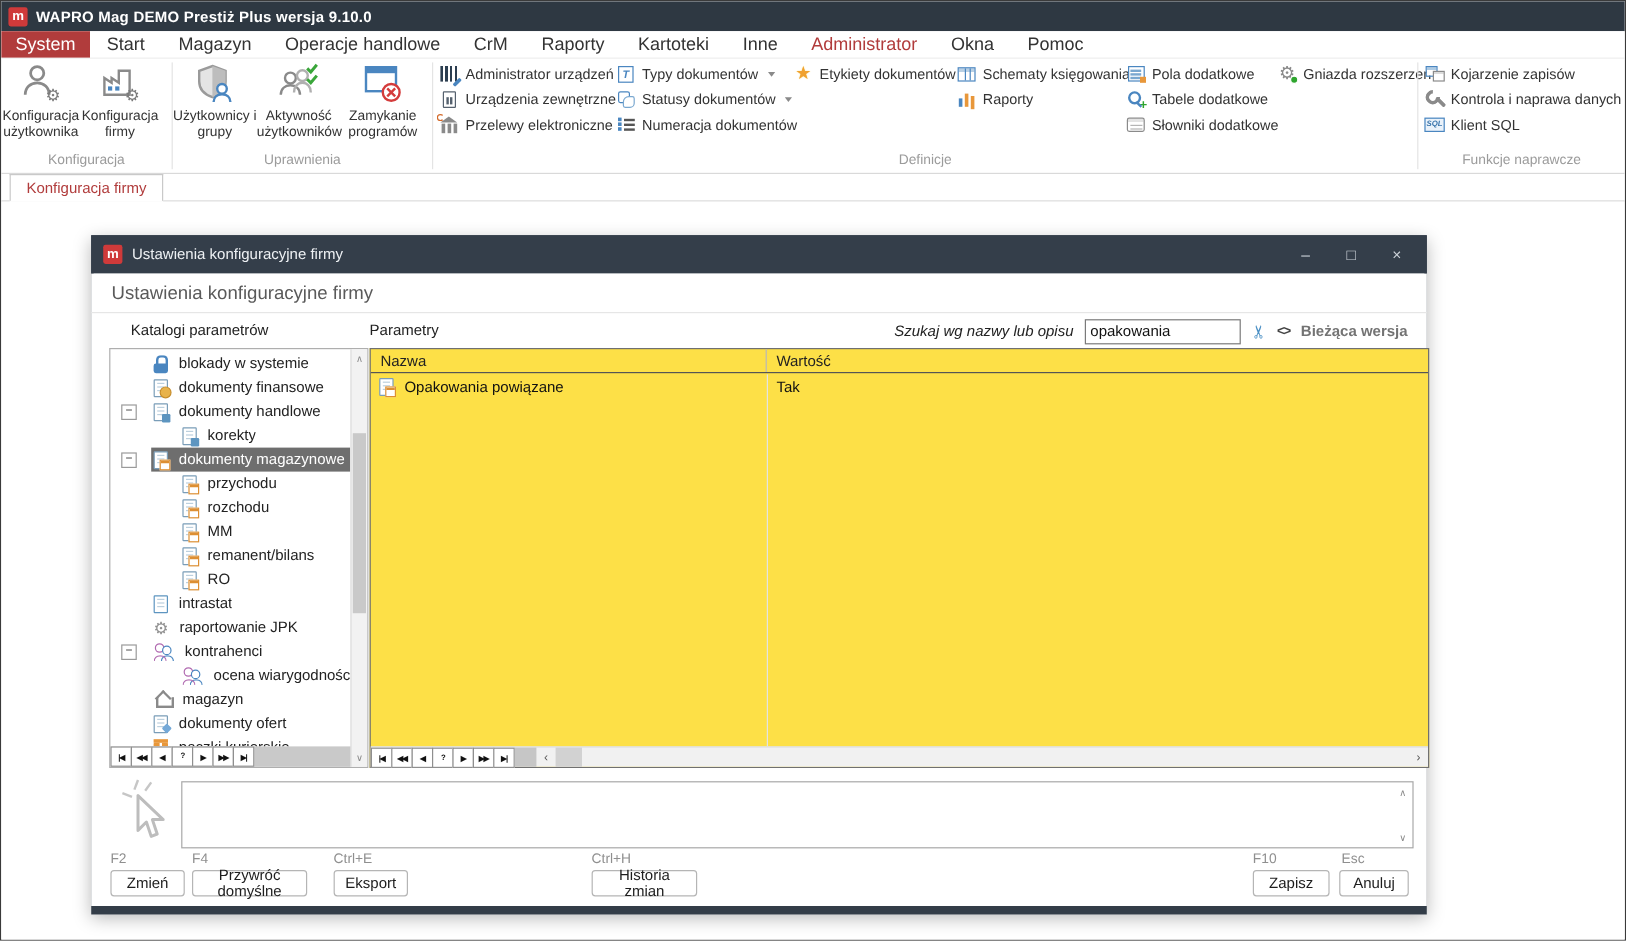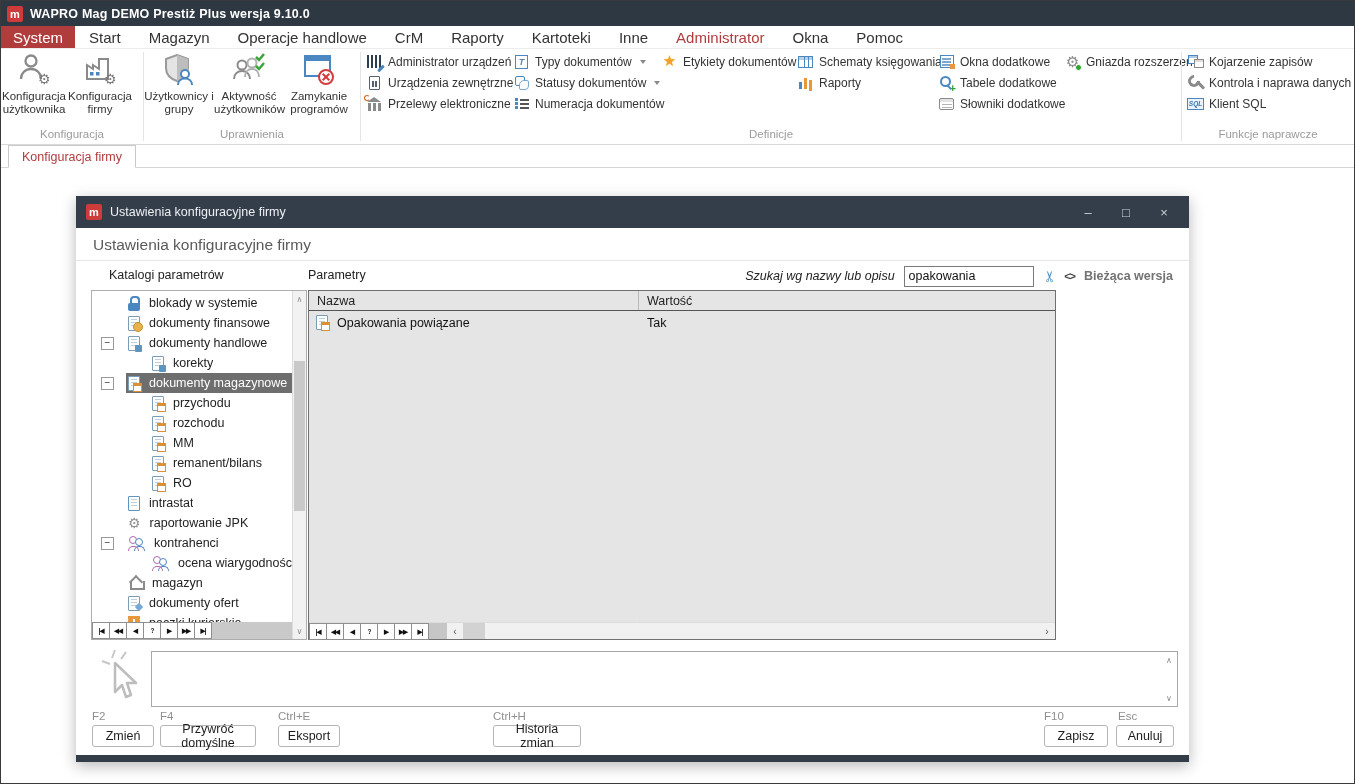--- a/index.html
+++ b/index.html
@@ -129,21 +129,21 @@
   .tlabel{white-space:nowrap;overflow:hidden;}
   .vscroll{position:absolute;top:0;right:0;bottom:0;width:14px;background:#f2f2f2;border-left:1px solid #dcdcdc;}
   .sarr{position:absolute;left:0;right:0;height:14px;display:flex;align-items:center;justify-content:center;font-size:8px;color:#8a8a8a;}
   .sarr.up{top:1px;}  .sarr.down{bottom:1px;}
   .vthumb{position:absolute;left:1px;right:1px;top:70px;height:150px;background:#c9c9c9;}
   .tree-nav{position:absolute;left:0;bottom:0;right:14px;height:17px;background:#c9c9c9;display:flex;}
   .navbtn{width:18px;height:17px;background:#fff;border:1px solid #8f8f8f;margin-left:-1px;display:flex;align-items:center;justify-content:center;font-size:6.5px;font-weight:bold;color:#111;letter-spacing:-1px;flex:none;}
   .navbtn:first-child{margin-left:0;}
 
   
-  .table-panel{position:absolute;left:232px;top:62px;width:748px;height:350px;border:1px solid #707070;background:#e5e5e5;}
+  .table-panel{position:absolute;left:232px;top:62px;width:883px;height:350px;border:1px solid #707070;background:#fde047;}
   .thead{display:flex;height:20px;border-bottom:1px solid #555;font-size:12.5px;color:#222;}
   .th1{width:330px;padding-left:8px;display:flex;align-items:center;border-right:1px solid #b9b9b9;}
   .th2{flex:1;padding-left:8px;display:flex;align-items:center;}
   .tbody{position:absolute;top:21px;left:0;right:0;bottom:17px;}
   .colsep{position:absolute;left:330px;top:0;bottom:0;width:1px;background:#e3e3e3;}
   .drow{display:flex;height:21px;align-items:center;font-size:12.5px;color:#111;}
   .c1{width:330px;display:flex;align-items:center;gap:9px;padding-left:7px;text-align:center;}
   .c2{flex:1;padding-left:8px;}
   .table-nav{position:absolute;left:0;right:0;bottom:0;height:17px;background:#f1f1f1;border-top:1px solid #dcdcdc;display:flex;align-items:stretch;}
   .hcorner{width:18px;background:#c6c6c6;flex:none;}
@@ -326,21 +326,21 @@
               </span>
             <span>Raporty</span>
           </div>
         </div>
         <div class="vsep"></div>
         <div class="rcol" style="width:126px">
           <div class="sbtn">
             <span class="iconslot">
                 <span class="ico ic-fields"></span>
               </span>
-            <span>Okna dodatkowe</span>
+            <span>Pola dodatkowe</span>
           </div>
           <div class="sbtn">
             <span class="iconslot">
                 <span class="ico ic-magplus">
                   <i>+</i>
                 </span>
               </span>
             <span>Tabele dodatkowe</span>
           </div>
           <div class="sbtn">

